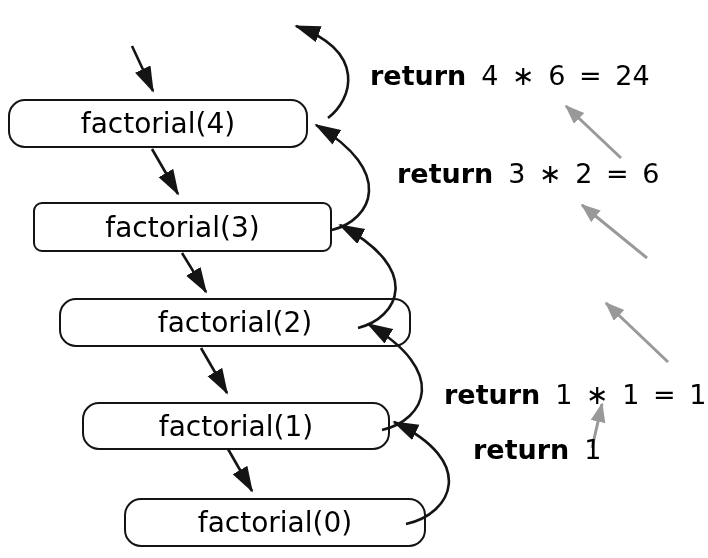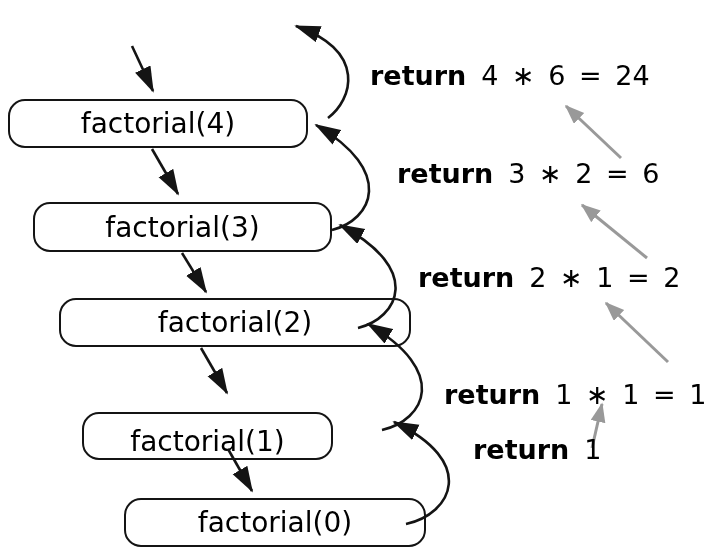--- a/index.html
+++ b/index.html
@@ -23,23 +23,23 @@
     border-radius: 17px;
     display: flex;
     align-items: center;
     justify-content: center;
     font-size: 28px;
     color: #000000;
     z-index: 1;
     white-space: nowrap;
   }
   #box-f4 { left: 8px;   top: 99px;  width: 300px; height: 49px; }
-  #box-f3 { left: 33px;  top: 202px; width: 299px; height: 50px; }
+  #box-f3 { left: 33px;  top: 202px; width: 299px; height: 50px; border-radius: 9px; }
   #box-f2 { left: 59px;  top: 298px; width: 352px; height: 49px; }
-  #box-f1 { left: 82px;  top: 412px; width: 251px; height: 48px; align-items: flex-end; }
+  #box-f1 { left: 82px;  top: 402px; width: 308px; height: 48px; }
   #box-f0 { left: 106px; top: 498px; width: 302px; height: 49px; margin-left: 18px; }
 
   .return-label {
     position: absolute;
     font-size: 27px;
     color: #000000;
     white-space: nowrap;
     z-index: 3;
     line-height: 32px;
   }
@@ -89,23 +89,20 @@
   <div class="frame-box" id="box-f0">
     <span>factorial(0)</span>
   </div>
 
   <div class="return-label" id="ret-4">
     <span class="kw">return</span><span class="expr">4 ∗ 6 = 24</span>
   </div>
   <div class="return-label" id="ret-3">
     <span class="kw">return</span><span class="expr">3 ∗ 2 = 6</span>
   </div>
-  <div class="return-label" id="ret-2">
-    <span class="kw">return</span><span class="expr">2 ∗ 1 = 2</span>
-  </div>
   <div class="return-label" id="ret-1">
     <span class="kw">return</span><span class="expr">1 ∗ 1 = 1</span>
   </div>
   <div class="return-label" id="ret-0">
     <span class="kw">return</span><span class="expr">1</span>
   </div>
 
   <svg class="arrows" width="708" height="558" viewBox="0 0 708 558">
     <defs>
       <marker id="head-black" orient="auto" markerWidth="10.5" markerHeight="7" refX="9.3" refY="3.25" markerUnits="strokeWidth">

